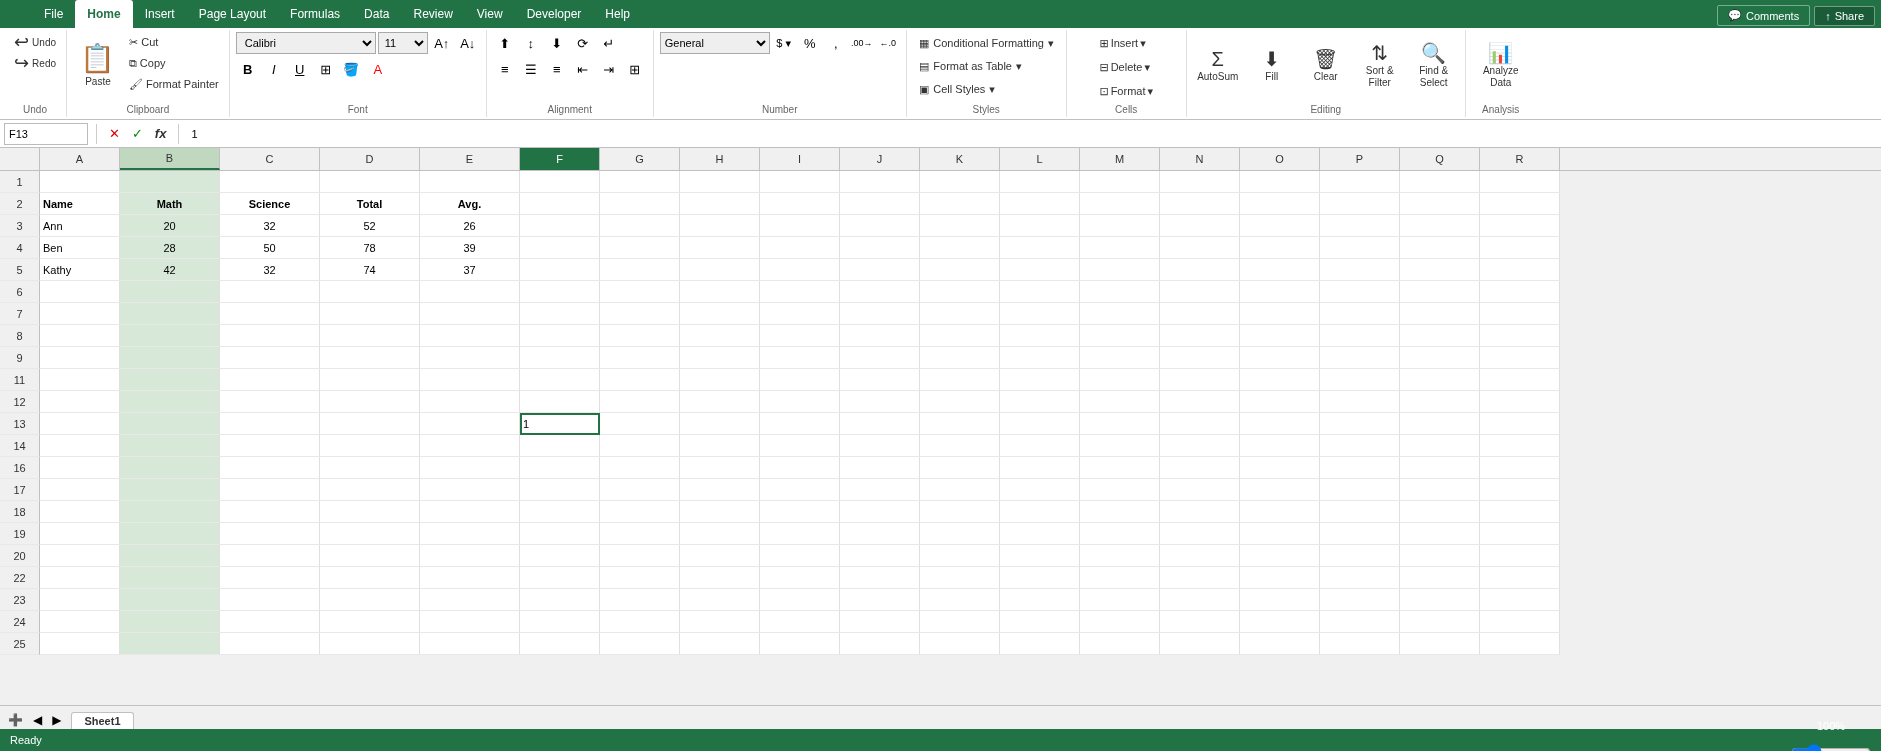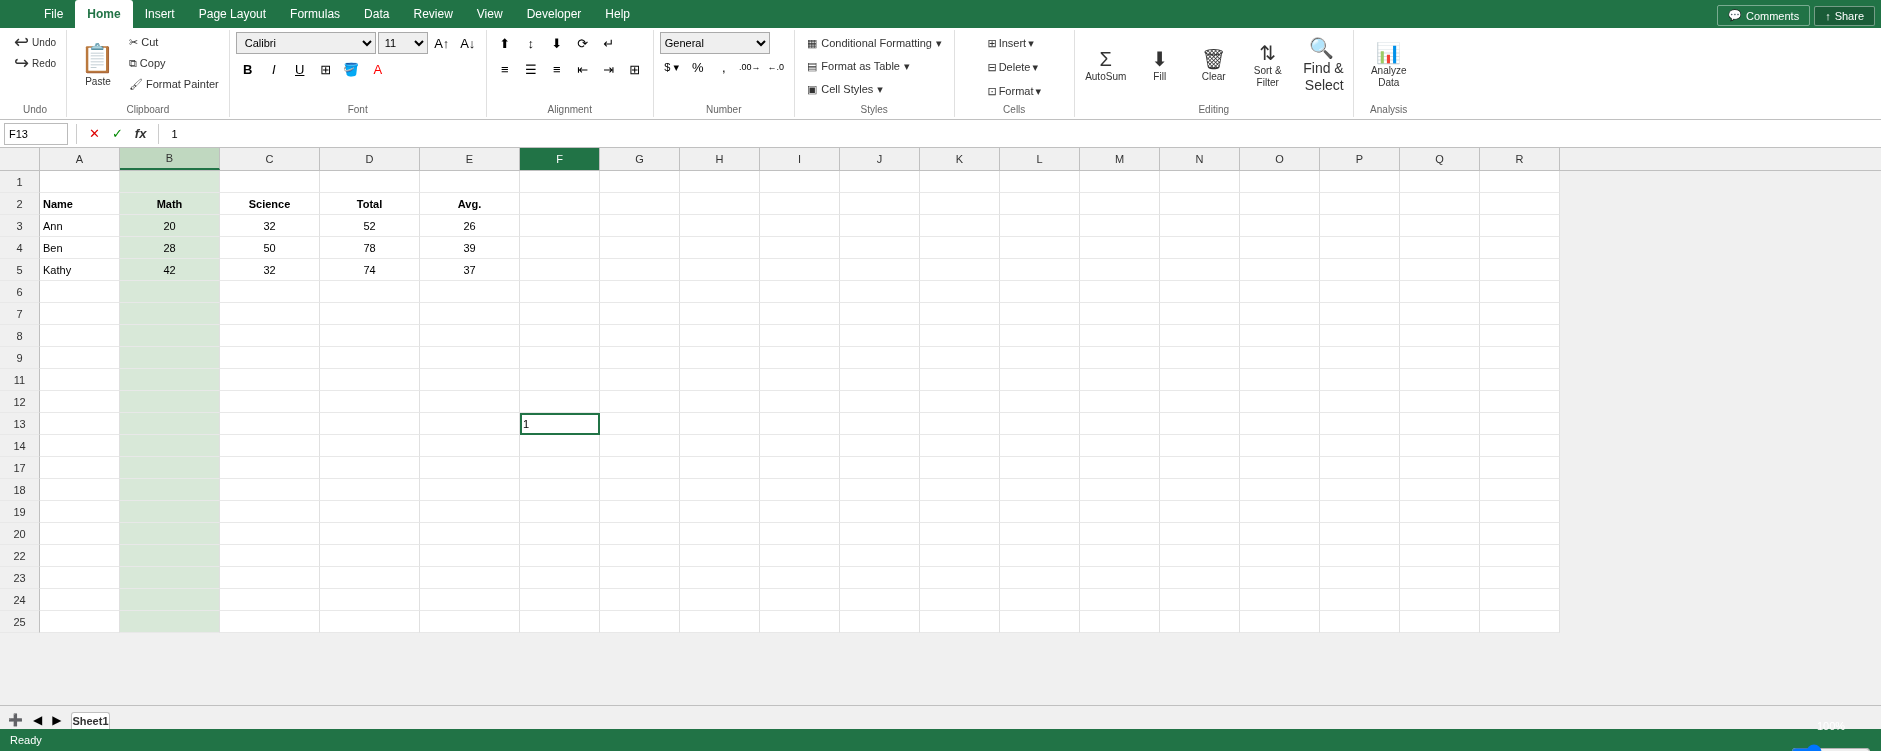--- a/index.html
+++ b/index.html
@@ -30,21 +30,21 @@
     .font-size-select { width: 50px; height: 22px; font-size: 11px; border: 1px solid #aaa; padding: 1px 2px; }
     .font-row { display: flex; gap: 2px; align-items: center; margin-bottom: 2px; }
 
     .btn-icon { width: 24px; height: 22px; display: inline-flex; align-items: center; justify-content: center; cursor: pointer; border-radius: 2px; font-size: 13px; }
 
     
     .number-fmt-select { width: 110px; height: 22px; font-size: 11px; border: 1px solid #aaa; }
 
     
     .formula-bar { display: flex; align-items: center; background: #fff; border-bottom: 1px solid #c0c0c0; height: 28px; padding: 0 4px; gap: 4px; }
-    .cell-ref { width: 64px; height: 22px; border: 1px solid #bbb; font-size: 11px; padding: 0 4px; }
+    .cell-ref { width: 84px; height: 22px; border: 1px solid #bbb; font-size: 11px; padding: 0 4px; }
     .formula-bar-sep { width: 1px; background: #ccc; height: 20px; margin: 0 4px; }
     .formula-icon { font-size: 13px; cursor: pointer; padding: 2px 4px; color: #d00; }
     .formula-icon.green { color: #080; }
     .formula-icon.fx { color: #333; font-style: italic; font-weight: bold; font-size: 13px; }
     .formula-input { flex: 1; height: 22px; border: none; outline: none; font-size: 11px; padding: 0 4px; }
 
     
     .spreadsheet { display: flex; flex-direction: column; overflow: hidden; flex: 1; }
 
     .col-headers { display: flex; background: #f0f0f0; border-bottom: 1px solid #c0c0c0; }
@@ -58,21 +58,21 @@
 
     .spreadsheet-row { display: flex; }
     .row-header { width: 40px; min-width: 40px; height: 22px; border-right: 1px solid #c0c0c0; border-bottom: 1px solid #e8e8e8; display: flex; align-items: center; justify-content: center; font-size: 11px; color: #333; background: #f0f0f0; cursor: pointer; }
 
     .cell { height: 22px; border-right: 1px solid #e0e0e0; border-bottom: 1px solid #e8e8e8; font-size: 11px; padding: 0 3px; display: flex; align-items: center; overflow: hidden; cursor: cell; background: #fff; }
     .cell.selected-cell { outline: 2px solid #217346; outline-offset: -2px; background: #fff; z-index: 2; position: relative; }
     .cell.header-cell { font-weight: bold; background: #fff; }
     .cell.number { justify-content: center; }
 
     .sheet-tabs { display: flex; align-items: flex-end; background: #f0f0f0; border-top: 1px solid #c0c0c0; height: 24px; padding-left: 4px; }
-    .sheet-tab { padding: 2px 0; font-size: 11px; background: #fff; border: 1px solid #c0c0c0; border-bottom: none; margin-right: 2px; cursor: pointer; color: #333; border-top-left-radius: 3px; border-top-right-radius: 3px; }
+    .sheet-tab { padding: 2px 12px; font-size: 11px; background: #fff; border: 1px solid #c0c0c0; border-bottom: none; margin-right: 2px; cursor: pointer; color: #333; border-top-left-radius: 3px; border-top-right-radius: 3px; }
     .sheet-tab.active { font-weight: bold; }
 
     
     .status-bar { background: #217346; color: #fff; height: 22px; display: flex; align-items: center; padding: 0 10px; font-size: 11px; justify-content: space-between; }
     .status-right { display: flex; gap: 12px; align-items: center; flex-direction: column; }
     .top-right-btn { color: #fff; font-size: 11px; padding: 3px 10px; cursor: pointer; border: 1px solid rgba(255,255,255,0.4); border-radius: 2px; display: flex; align-items: center; gap: 4px; }
 
     .whole-ribbon { position: relative; }
 
     
@@ -204,21 +204,21 @@
             <div class="btn-icon">≡</div>
             <div class="btn-icon">⇤</div>
             <div class="btn-icon">⇥</div>
             <div class="btn-icon">⊞</div>
           </div>
         </div>
         <div class="ribbon-group-label">Alignment</div>
       </div>
 
       <div class="ribbon-group" style="min-width:110px;">
-        <div class="ribbon-group-content" style="flex-direction:column;gap:2px;">
+        <div class="ribbon-group-content" style="gap:2px;">
           <div>
             <select class="number-fmt-select">
               <option>General</option>
             </select>
           </div>
           <div class="font-row">
             <div class="btn-icon" style="font-size:11px;">$ ▾</div>
             <div class="btn-icon">%</div>
             <div class="btn-icon">,</div>
             <div class="btn-icon" style="font-size:9px;">.00→</div>
@@ -283,21 +283,21 @@
           <div class="rb-btn-large">
             <span style="font-size:20px;">🗑</span>
             <span style="font-size:10px;text-align:right;">Clear</span>
           </div>
           <div class="rb-btn-large">
             <span style="font-size:20px;">⇅</span>
             <span style="font-size:10px;text-align:center;">Sort &amp; Filter</span>
           </div>
           <div class="rb-btn-large">
             <span style="font-size:20px;">🔍</span>
-            <span style="font-size:14px;text-align:right;">Find &amp; Select</span>
+            <span style="font-size:10px;text-align:center;">Find &amp; Select</span>
           </div>
         </div>
         <div class="ribbon-group-label">Editing</div>
       </div>
 
       <div class="ribbon-group" style="min-width:70px;">
         <div class="ribbon-group-content">
           <div class="rb-btn-large">
             <span style="font-size:20px;">📊</span>
             <span style="font-size:10px;text-align:center;">Analyze Data</span>
@@ -622,20 +622,41 @@
             <div class="cell col-K"></div>
             <div class="cell col-L"></div>
             <div class="cell col-M"></div>
             <div class="cell col-N"></div>
             <div class="cell col-O"></div>
             <div class="cell col-P"></div>
             <div class="cell col-Q"></div>
             <div class="cell col-R"></div>
           </div>
           <div class="spreadsheet-row">
+            <div class="row-header">16</div>
+            <div class="cell col-A"></div>
+            <div class="cell col-B" style="background: rgb(216, 232, 216);"></div>
+            <div class="cell col-C"></div>
+            <div class="cell col-D"></div>
+            <div class="cell col-E"></div>
+            <div class="cell col-F"></div>
+            <div class="cell col-G"></div>
+            <div class="cell col-H"></div>
+            <div class="cell col-I"></div>
+            <div class="cell col-J"></div>
+            <div class="cell col-K"></div>
+            <div class="cell col-L"></div>
+            <div class="cell col-M"></div>
+            <div class="cell col-N"></div>
+            <div class="cell col-O"></div>
+            <div class="cell col-P"></div>
+            <div class="cell col-Q"></div>
+            <div class="cell col-R"></div>
+          </div>
+          <div class="spreadsheet-row">
             <div class="row-header">17</div>
             <div class="cell col-A"></div>
             <div class="cell col-B" style="background: rgb(216, 232, 216);"></div>
             <div class="cell col-C"></div>
             <div class="cell col-D"></div>
             <div class="cell col-E"></div>
             <div class="cell col-F"></div>
             <div class="cell col-G"></div>
             <div class="cell col-H"></div>
             <div class="cell col-I"></div>

